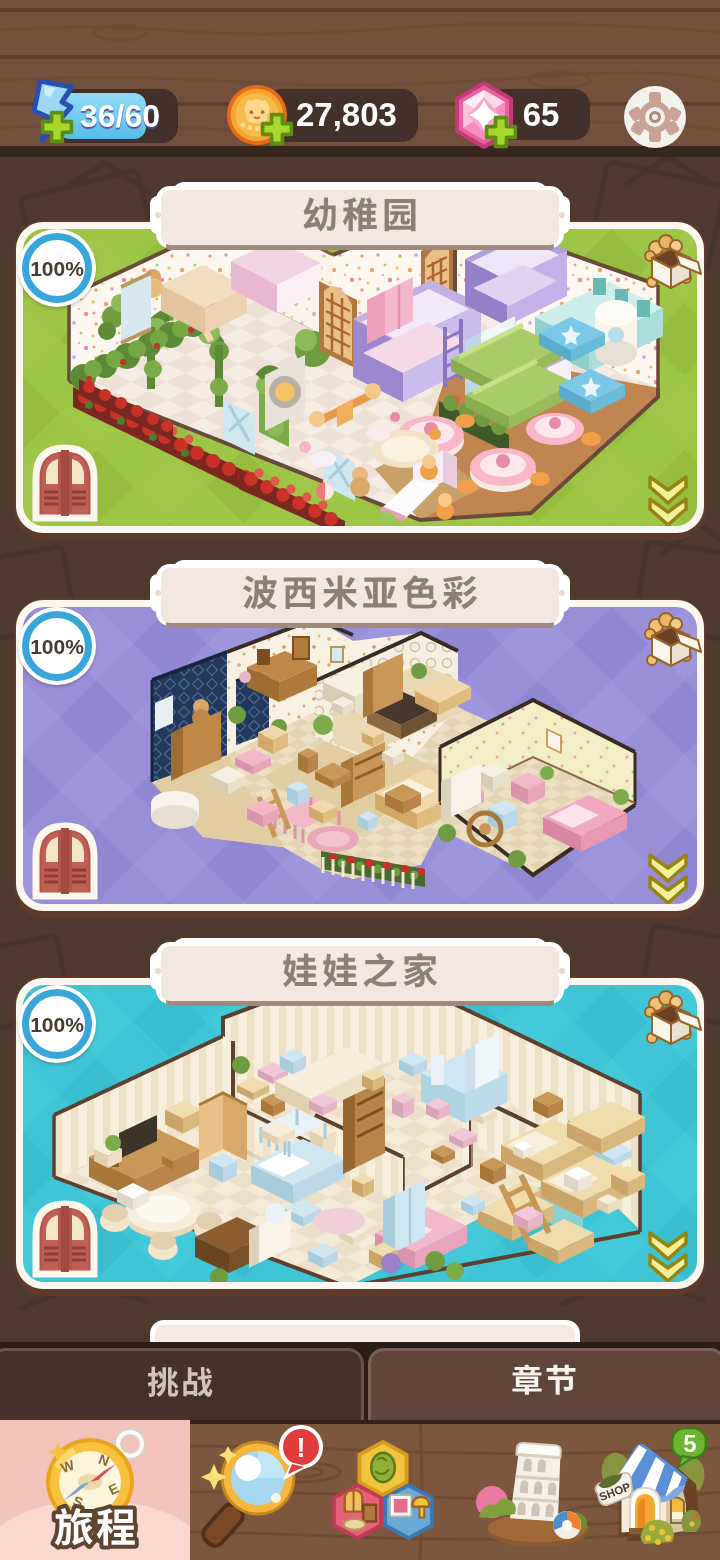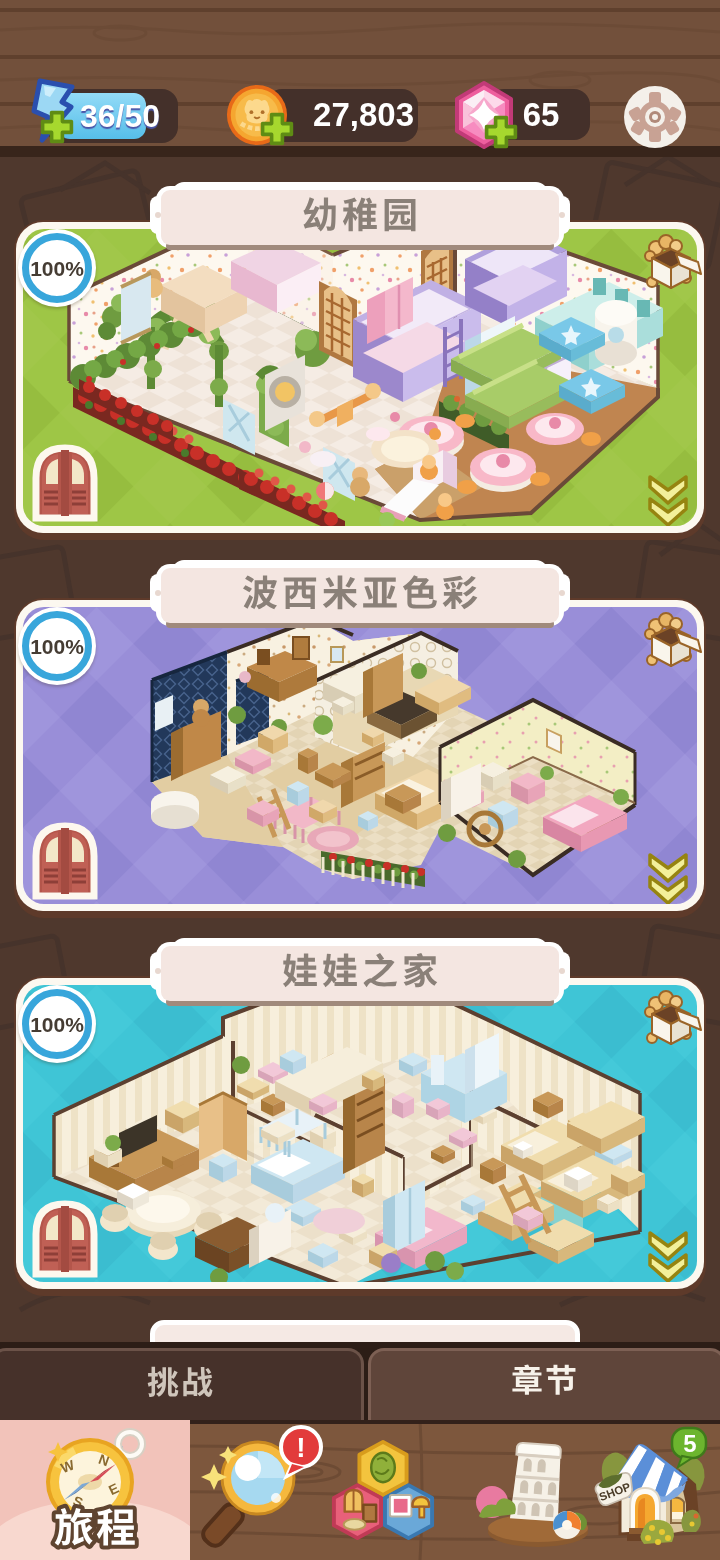--- a/index.html
+++ b/index.html
@@ -42,33 +42,33 @@
 <path d="M0 128 Q100 122 210 129 T470 126 T720 130"></path>
 <ellipse cx="120" cy="33" rx="26" ry="7"></ellipse>
 <ellipse cx="560" cy="80" rx="30" ry="8"></ellipse>
 </g>
 <rect x="0" y="146" width="720" height="11" fill="#38251b"></rect>
 </svg>
 </div>
 
 <div class="abs" style="left:46px;top:89px;width:132px;height:54px;background:#44302a;border-radius:16px;"></div>
 <div class="abs" style="left:58px;top:93px;width:88px;height:46px;background:linear-gradient(#93dbf7,#56bee9);border-radius:12px;"></div>
-<div class="abs" style="left:70px;top:98px;width:100px;color:#fff;font-size:32px;font-weight:bold;text-align:center;text-shadow:0 2px 1px #4a55a8;">36/50</div>
+<div class="abs" style="left:70px;top:98px;width:100px;color:#fff;font-size:32px;font-weight:bold;text-align:center;text-shadow:0 2px 1px #4a55a8;">36/60</div>
 
 <svg class="abs" style="left:26px;top:76px;" width="54" height="80" viewBox="0 0 54 80">
 <path d="M14 5 L46 11 L36 26 L45 31 L16 64 L22 41 L8 35 Z" fill="#9cd8f4" stroke="#2a4fae" stroke-width="5" stroke-linejoin="round"></path>
 <path d="M18 10 L30 12 L24 21 L19 19 Z" fill="#cdeefb"></path>
 </svg>
 
 <svg class="abs" style="left:39px;top:109px;" width="36" height="36" viewBox="0 0 40 40">
 <path d="M14 4 h12 v10 h10 v12 h-10 v10 h-12 v-10 h-10 v-12 h10 z" fill="#a6d82e" stroke="#5f8c14" stroke-width="4" stroke-linejoin="round"></path>
 </svg>
 
 <div class="abs" style="left:266px;top:89px;width:152px;height:53px;background:#44302a;border-radius:16px;"></div>
-<div class="abs" style="left:296px;top:96px;width:118px;color:#fff;font-size:33px;font-weight:bold;text-align:right;">27,803</div>
+<div class="abs" style="left:296px;top:96px;width:118px;color:#fff;font-size:33px;font-weight:bold;text-align:left;">27,803</div>
 
 <svg class="abs" style="left:226px;top:84px;" width="62" height="62" viewBox="0 0 66 66">
 <circle cx="33" cy="33" r="32" fill="#e86a18"></circle>
 <circle cx="33" cy="33" r="28" fill="#f5a630"></circle>
 <circle cx="33" cy="33" r="23" fill="#f7bb4a"></circle>
 <path d="M21 22 q2-7 7-4 q5-4 10 0 q5-3 7 4 q3 6-1 11 q2 9-11 9 q-13 0-11-9 q-4-5-1-11 z" fill="#fcd98d"></path>
 <circle cx="27" cy="30" r="2" fill="#b0702a"></circle>
     <circle cx="39" cy="30" r="2" fill="#b0702a"></circle>
 <path d="M30 35 q3 3 6 0" stroke="#b0702a" stroke-width="2" fill="none"></path>
 <path d="M16 42 q17 11 34 0" stroke="#fcd98d" stroke-width="5" fill="none" stroke-dasharray="5 3"></path>

